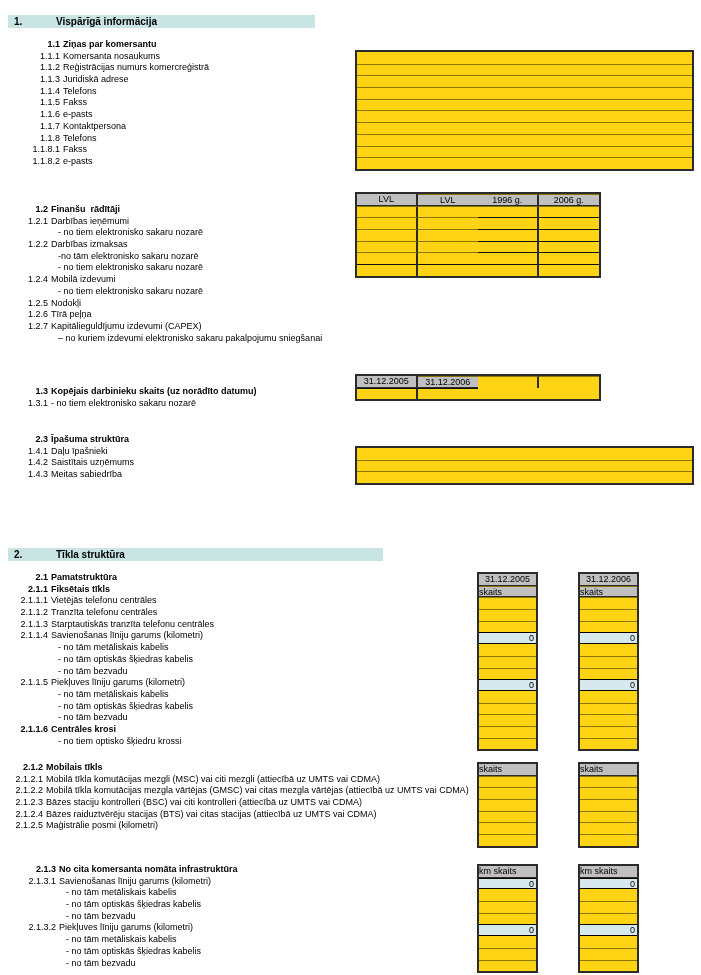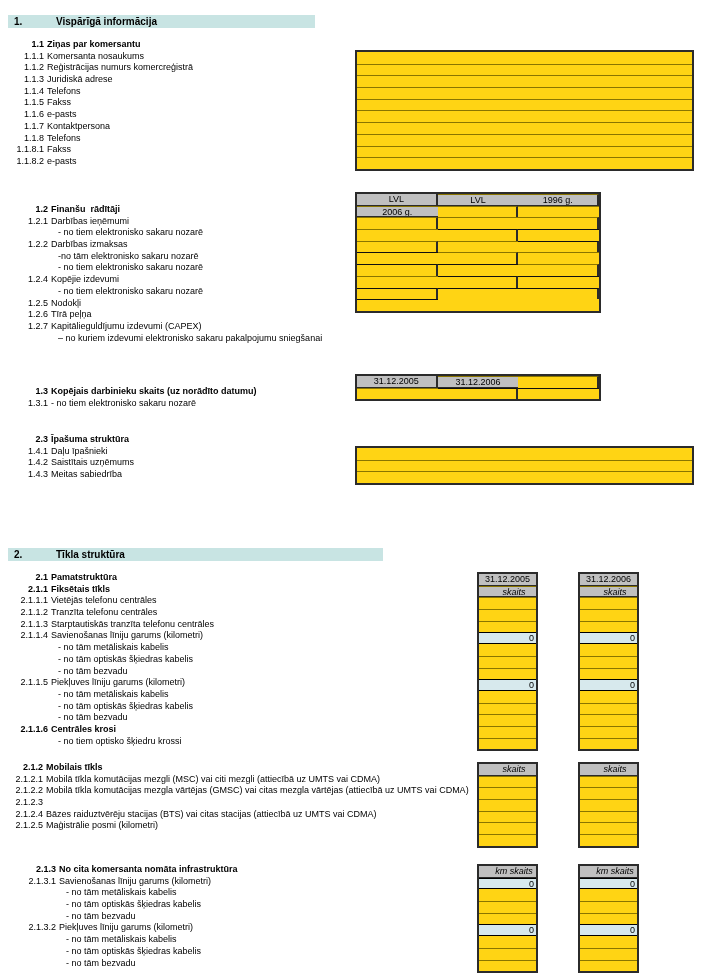--- a/index.html
+++ b/index.html
@@ -30,37 +30,37 @@
   .cell-y{background:#ffd414;}
   .cell-b{
     background:#d7e9ed;text-align:right;padding-right:2px;
     border-top:1px solid #000 !important;border-bottom:1px solid #000;
   }
   .cell-b + .row{border-top:none;}
   .hdr{
     background:#c0c0c0;text-align:center;
     border-bottom:1px solid #2b2b2b;
   }
-  .hdr.left{text-align:center;padding-left:13px;font-style:italic;}
+  .hdr.left{text-align:left;padding-left:0;}
   
-  .grid2{display:grid;grid-template-columns:1fr 1fr 1fr;}
+  .grid2{display:grid;grid-template-columns:1fr 1fr 1fr 1fr;}
   .grid2 > .c1{border-right:2px solid #2b2b2b;}
   .wrow{border-top:1px solid #8a7500;}
   .wrow.strong{border-top:1px solid #111;}
   .wrow:first-child{border-top:none;}
 </style>
 </head>
 <body>
 
 <div class="secbar abs" style="left:8px;top:15px;width:307px">
   <span class="secnum">1.</span>
   <span>Vispārīgā informācija</span>
 </div>
 
-<div id="labels-g11" class="abs lgroup" style="left:4px;top:39px">
+<div id="labels-g11" class="abs lgroup" style="left:20px;top:39px">
     <div class="lrow bold">
       <span class="lnum">1.1</span>
       <span class="ltxt">Ziņas par komersantu</span>
     </div>
     <div class="lrow">
       <span class="lnum">1.1.1</span>
       <span class="ltxt">Komersanta nosaukums</span>
     </div>
     <div class="lrow">
       <span class="lnum">1.1.2</span>
@@ -132,21 +132,21 @@
     <div class="lrow">
       <span class="lnum"></span>
       <span class="ltxt ind">-no tām elektronisko sakaru nozarē</span>
     </div>
     <div class="lrow">
       <span class="lnum"></span>
       <span class="ltxt ind">- no tiem elektronisko sakaru nozarē</span>
     </div>
     <div class="lrow">
       <span class="lnum">1.2.4</span>
-      <span class="ltxt">Kopējie izdevumi</span>
+      <span class="ltxt">Mobilā izdevumi</span>
     </div>
     <div class="lrow">
       <span class="lnum"></span>
       <span class="ltxt ind">- no tiem elektronisko sakaru nozarē</span>
     </div>
     <div class="lrow">
       <span class="lnum">1.2.5</span>
       <span class="ltxt">Nodokļi</span>
     </div>
     <div class="lrow">
@@ -346,20 +346,21 @@
     <div class="lrow">
       <span class="lnum">2.1.2.1</span>
       <span class="ltxt">Mobilā tīkla komutācijas mezgli (MSC) vai citi mezgli (attiecībā uz UMTS vai CDMA)</span>
     </div>
     <div class="lrow">
       <span class="lnum">2.1.2.2</span>
       <span class="ltxt">Mobilā tīkla komutācijas mezgla vārtējas (GMSC) vai citas mezgla vārtējas (attiecībā uz UMTS vai CDMA)</span>
     </div>
     <div class="lrow">
       <span class="lnum">2.1.2.3</span>
+      <span class="ltxt">Bāzes staciju kontrolleri (BSC) vai citi kontrolleri (attiecībā uz UMTS vai CDMA)</span>
     </div>
     <div class="lrow">
       <span class="lnum">2.1.2.4</span>
       <span class="ltxt">Bāzes raiduztvērēju stacijas (BTS) vai citas stacijas (attiecībā uz UMTS vai CDMA)</span>
     </div>
     <div class="lrow">
       <span class="lnum">2.1.2.5</span>
       <span class="ltxt">Maģistrālie posmi (kilometri)</span>
     </div>
   </div>

